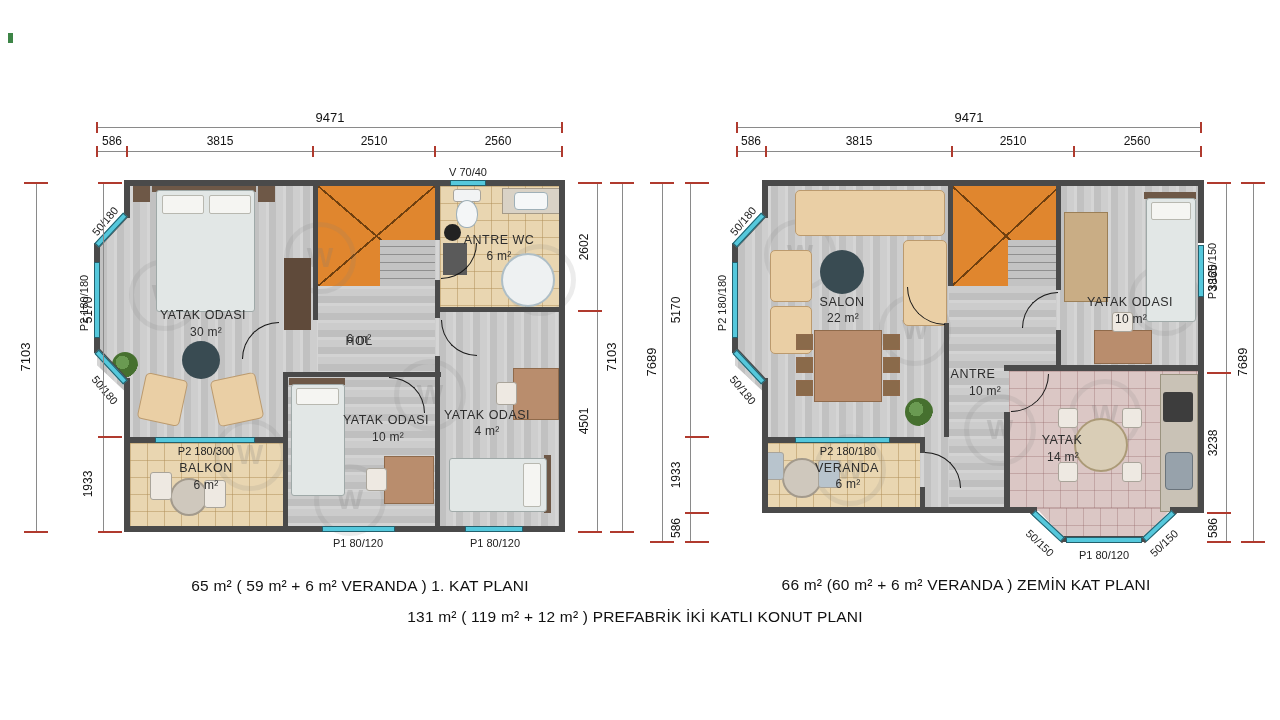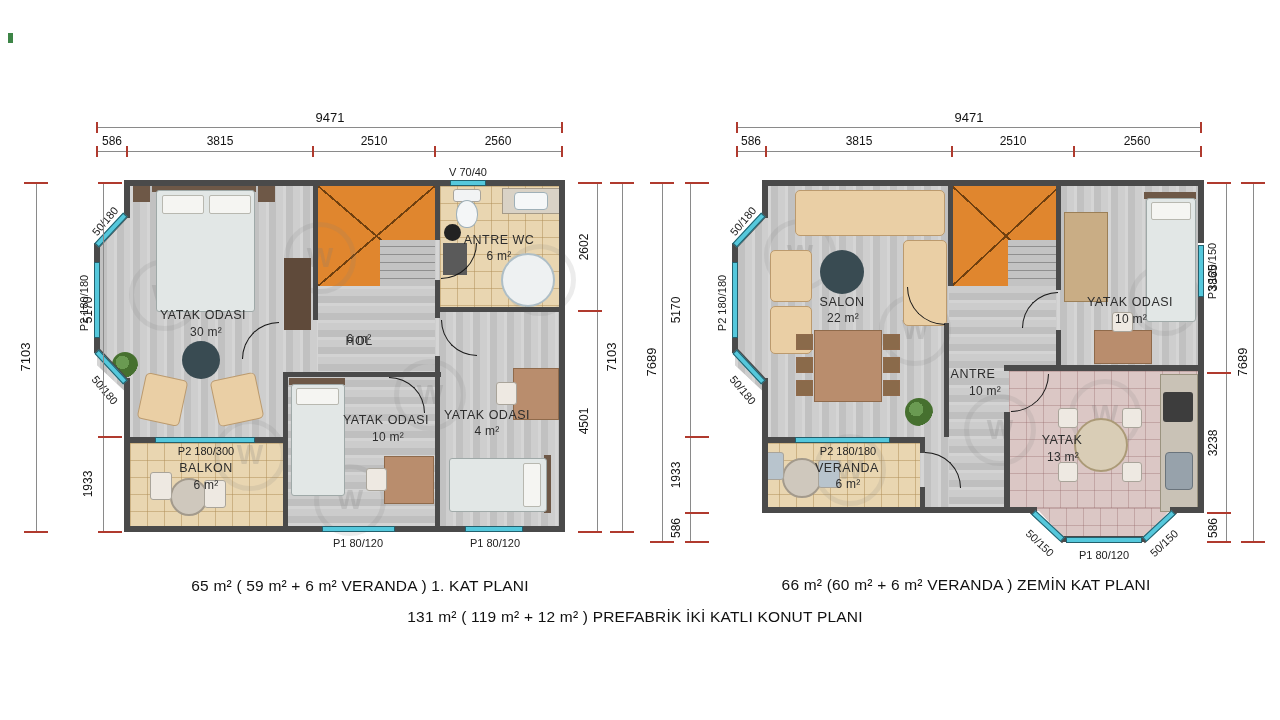--- a/index.html
+++ b/index.html
@@ -317,21 +317,21 @@
   <div class="ctr winlab rotm43" style="left:1164px;top:543px">50/150</div>
   <div class="ctr winlab" style="left:1104px;top:555px">P1 80/120</div>
 
   <div class="room" style="left:842px;top:302px">SALON</div>
   <div class="room area" style="left:843px;top:318px">22 m²</div>
   <div class="room" style="left:1130px;top:302px">YATAK ODASI</div>
   <div class="room area" style="left:1131px;top:319px">10 m²</div>
   <div class="room" style="left:973px;top:374px">ANTRE</div>
   <div class="room area" style="left:985px;top:391px">10 m²</div>
   <div class="room" style="left:1062px;top:440px">YATAK</div>
-  <div class="room area" style="left:1063px;top:457px">13 m²</div>
+  <div class="room area" style="left:1063px;top:457px">14 m²</div>
   <div class="room" style="left:847px;top:468px">VERANDA</div>
   <div class="room area" style="left:848px;top:484px">6 m²</div>
 
   <div class="dl-h" style="left:737px;top:127px;width:464px"></div>
   <div class="tick-v" style="left:737px;top:127px"></div>
   <div class="tick-v" style="left:1201px;top:127px"></div>
   <div class="ctr big" style="left:969px;top:117px">9471</div>
   <div class="dl-h" style="left:737px;top:151px;width:464px"></div>
   <div class="tick-v" style="left:737px;top:151px"></div>
   <div class="tick-v" style="left:766px;top:151px"></div>

